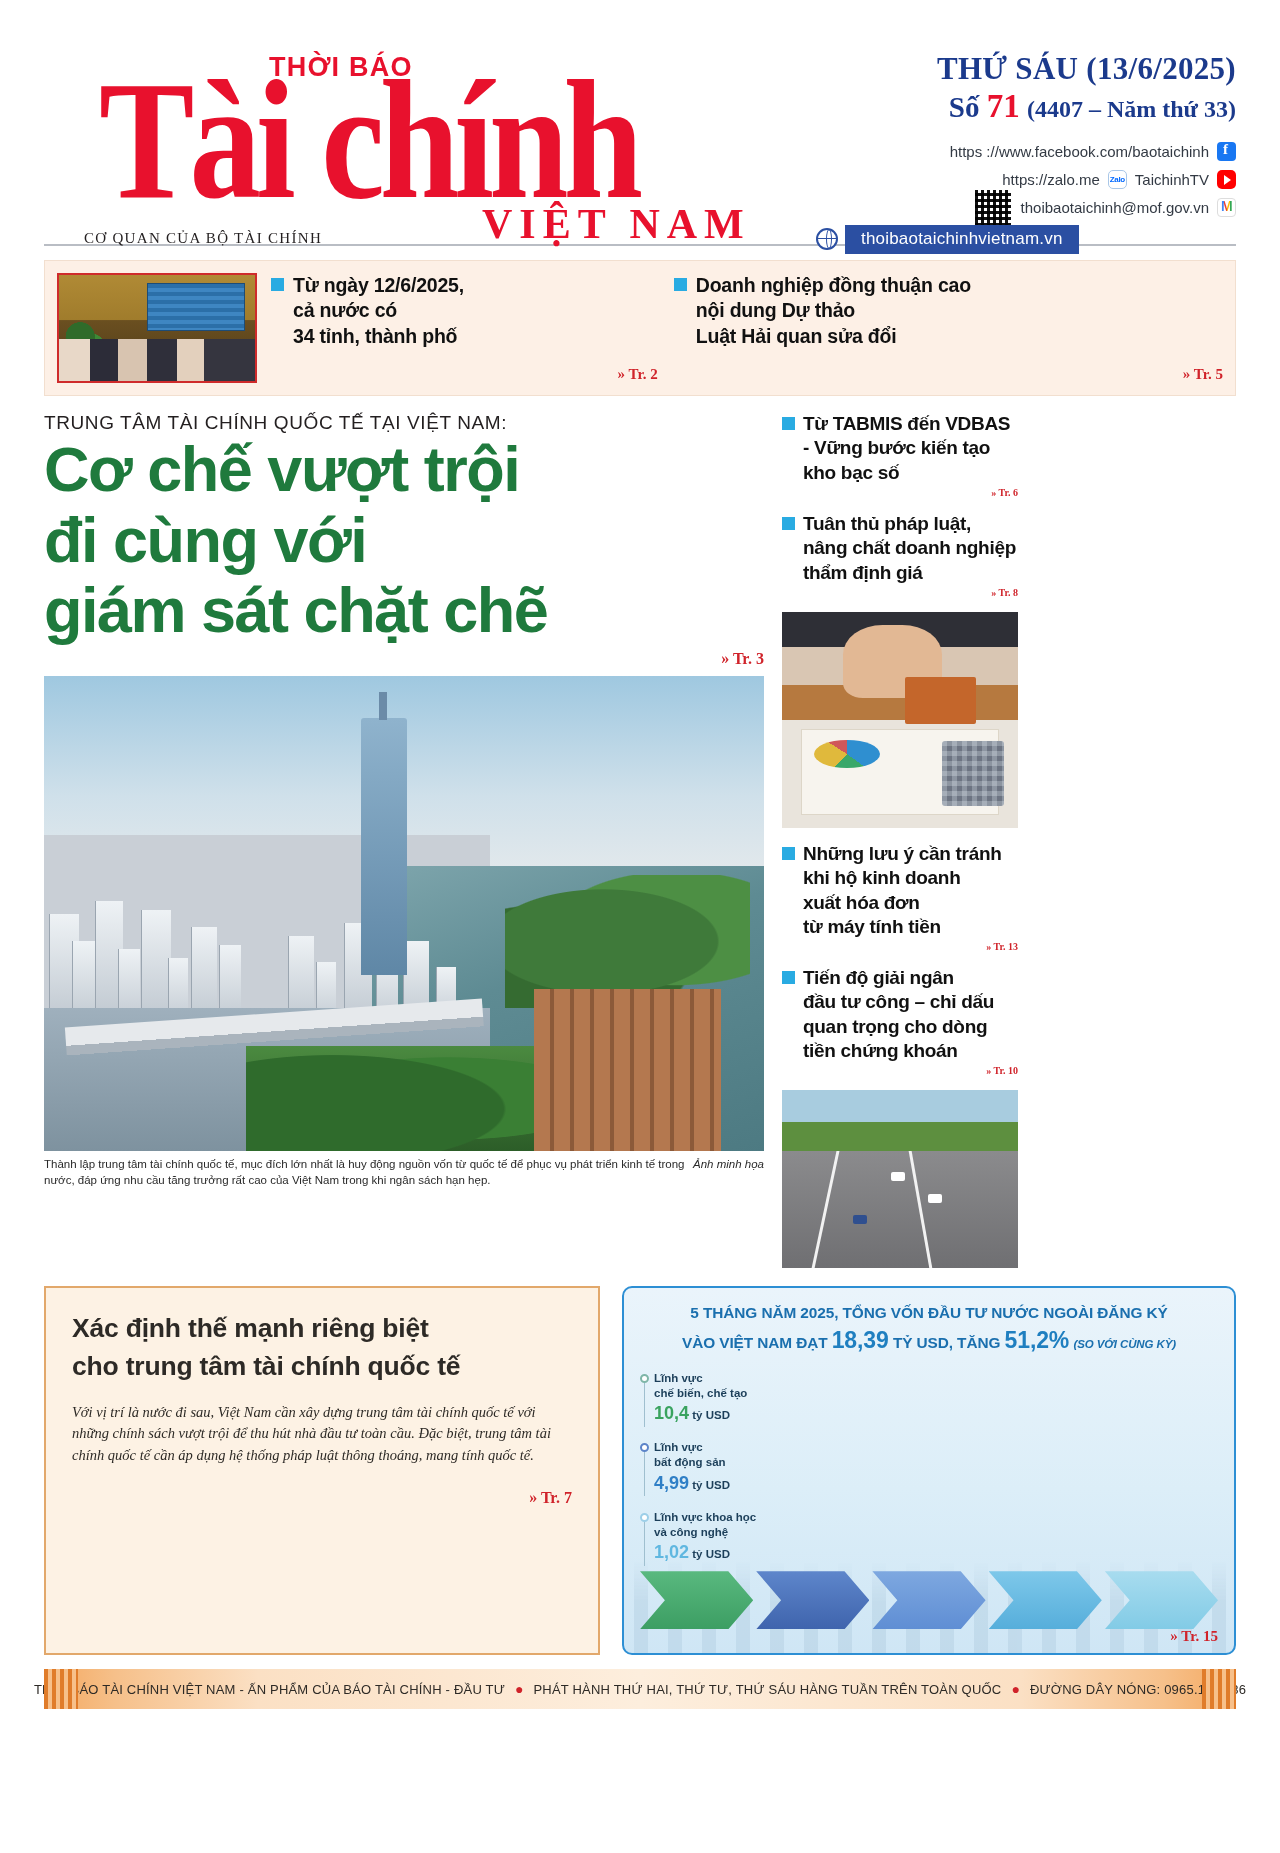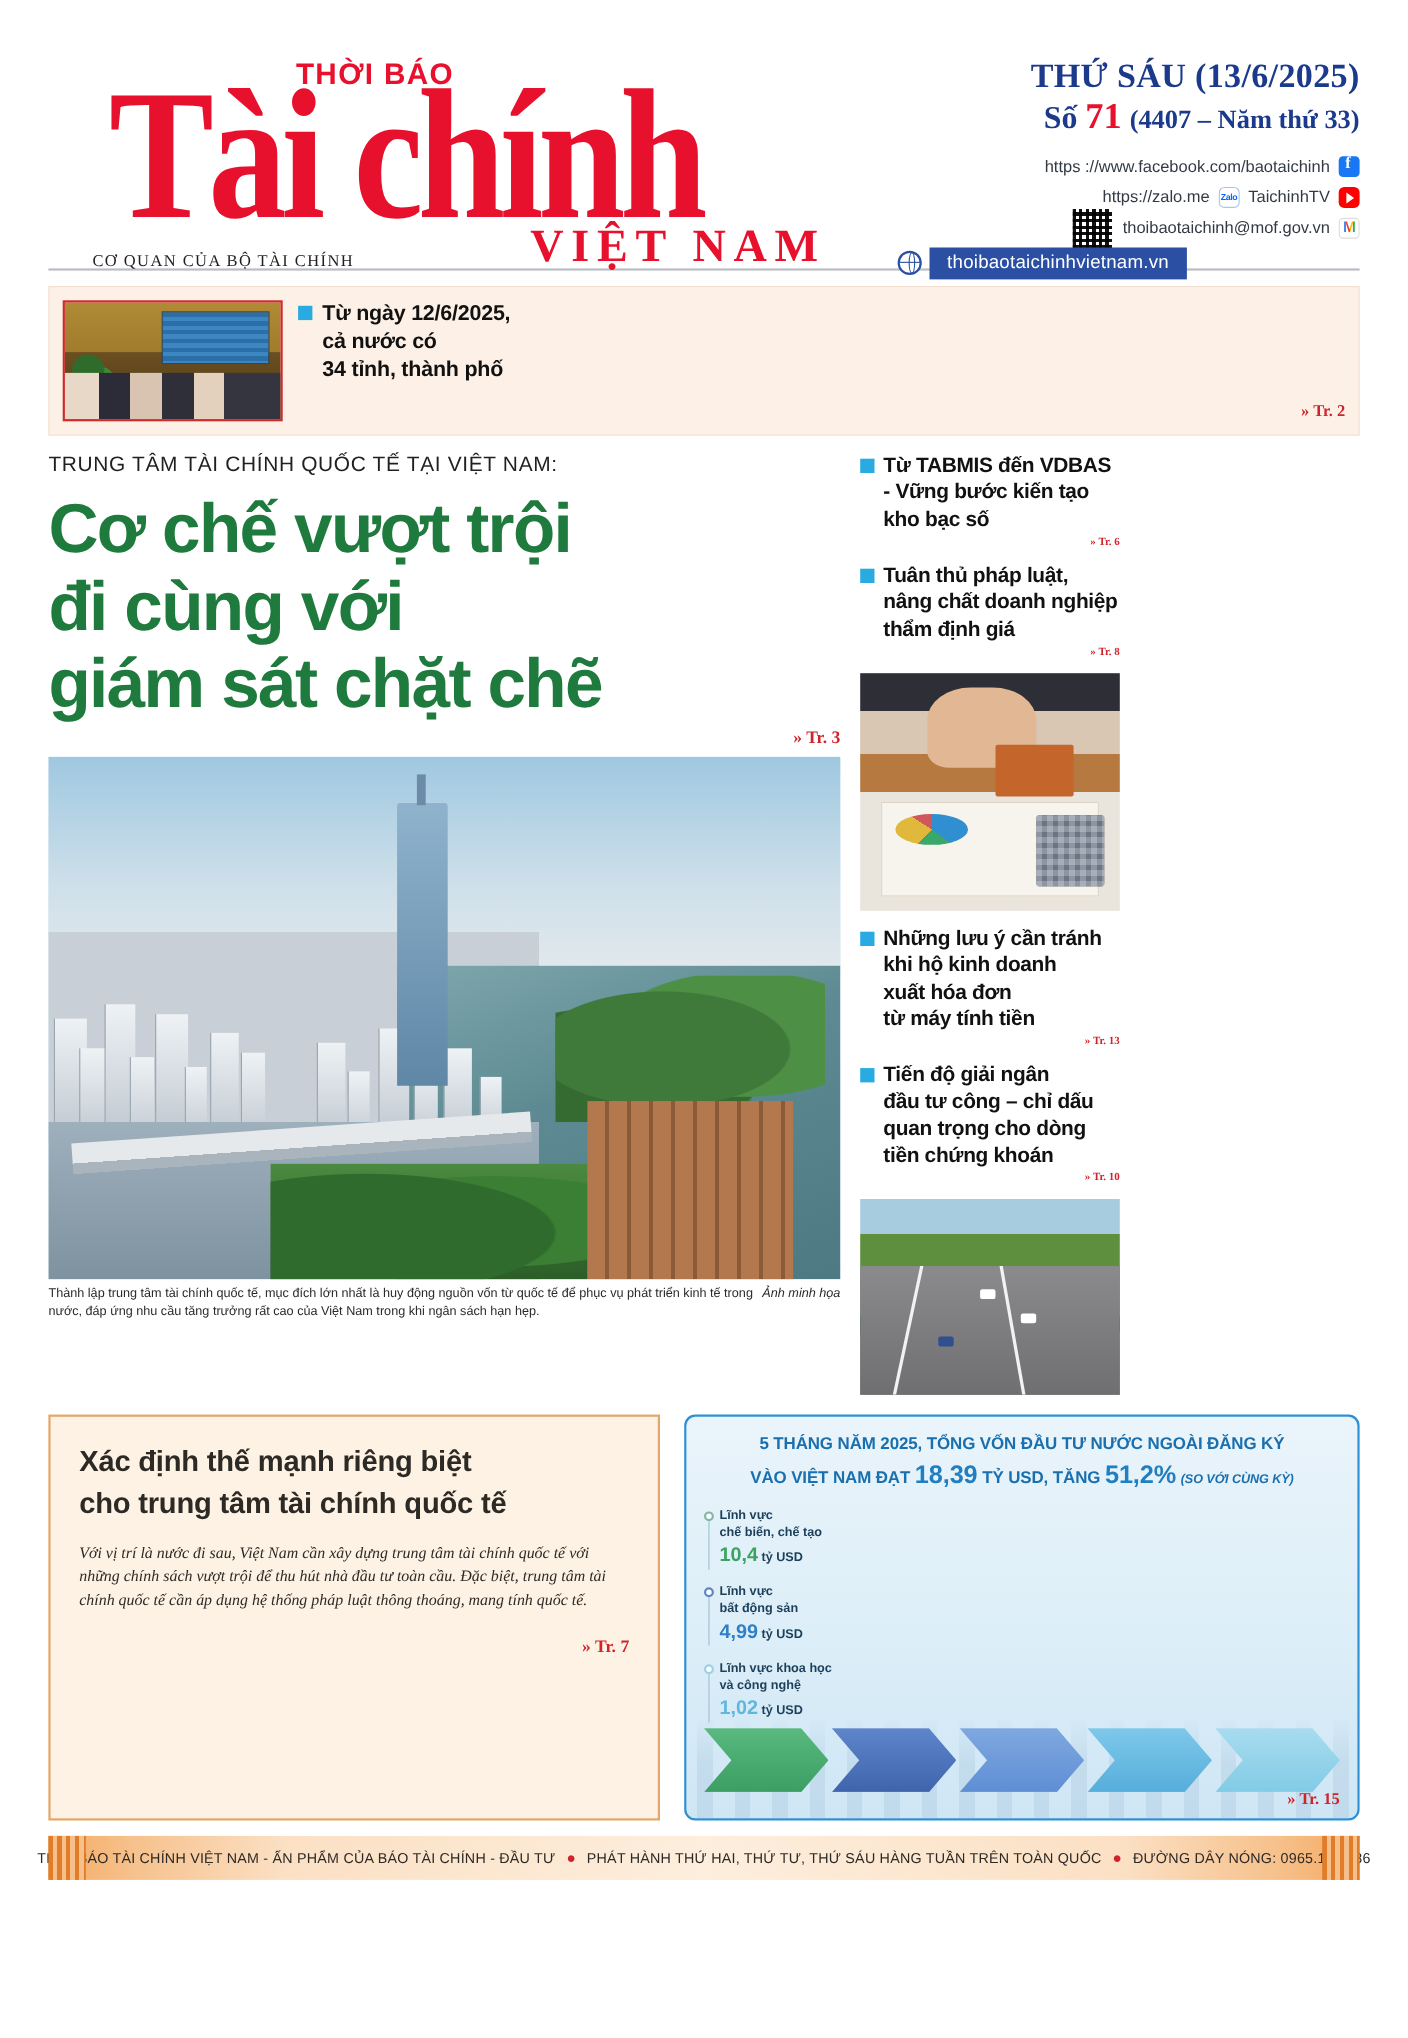--- a/index.html
+++ b/index.html
@@ -91,21 +91,21 @@
   .thead-txt { font-size:19.5px; line-height:1.3; font-weight:700; color:#111; letter-spacing:-.2px; }
   .tr-ref { text-align:right; color:#d0232a; font-size:15px; font-family:"Liberation Serif", serif; font-weight:700; margin-top:4px; }
   .tr-ref .chev { font-size:15px; }
 
   
   .main { display:flex; margin:16px 44px 0 44px; gap:18px; }
   .col-left { width:720px; flex:0 0 auto; }
   .col-right { width:236px; flex:0 0 auto; }
 
   .kicker { font-size:19px; letter-spacing:.6px; color:#231f20; font-family:"Liberation Sans",sans-serif; }
-  .lead-title { margin-top:12px; font-family:"Liberation Sans", sans-serif; font-weight:700;
+  .lead-title { margin-top:0; font-family:"Liberation Sans", sans-serif; font-weight:700;
      color:#1f7a3d; font-size:63px; line-height:1.12; letter-spacing:-1.5px; }
   .lead-ref { text-align:right; color:#d0232a; font-family:"Liberation Serif",serif; font-weight:700; font-size:16px; margin-top:4px; }
 
   .hero { margin-top:8px; width:720px; height:475px; position:relative; overflow:hidden; background:#cfe3ef; }
   .sky { position:absolute; inset:0 0 58% 0; background:linear-gradient(180deg,#9fc8e0 0%,#cfe0ea 60%,#e3e9ec 100%); }
   .city { position:absolute; left:0; top:26%; width:62%; height:48%;
      background:
        linear-gradient(180deg, transparent 0 16%, #c9cfd6 16% 100%);
   }
   .bldgs { position:absolute; left:0; top:30%; width:64%; height:46%; }
@@ -274,20 +274,30 @@
           <span class="bullet"></span>
           <span class="thead-txt">Từ ngày 12/6/2025,<br>cả nước có<br>34 tỉnh, thành phố</span>
         </div>
         <div class="tr-ref">
           <span class="chev">»</span>
           <span>Tr. 2</span>
         </div>
       </div>
 
 
+      <div class="tcol wide">
+        <div class="thead">
+          <span class="bullet"></span>
+          <span class="thead-txt">Doanh nghiệp đồng thuận cao<br>nội dung Dự thảo<br>Luật Hải quan sửa đổi</span>
+        </div>
+        <div class="tr-ref">
+          <span class="chev">»</span>
+          <span>Tr. 5</span>
+        </div>
+      </div>
 
     </div>
   </div>
 
   <div class="main">
 
     <div class="col-left">
       <div class="kicker">TRUNG TÂM TÀI CHÍNH QUỐC TẾ TẠI VIỆT NAM:</div>
       <div class="lead-title">
         <div>Cơ chế vượt trội</div>

